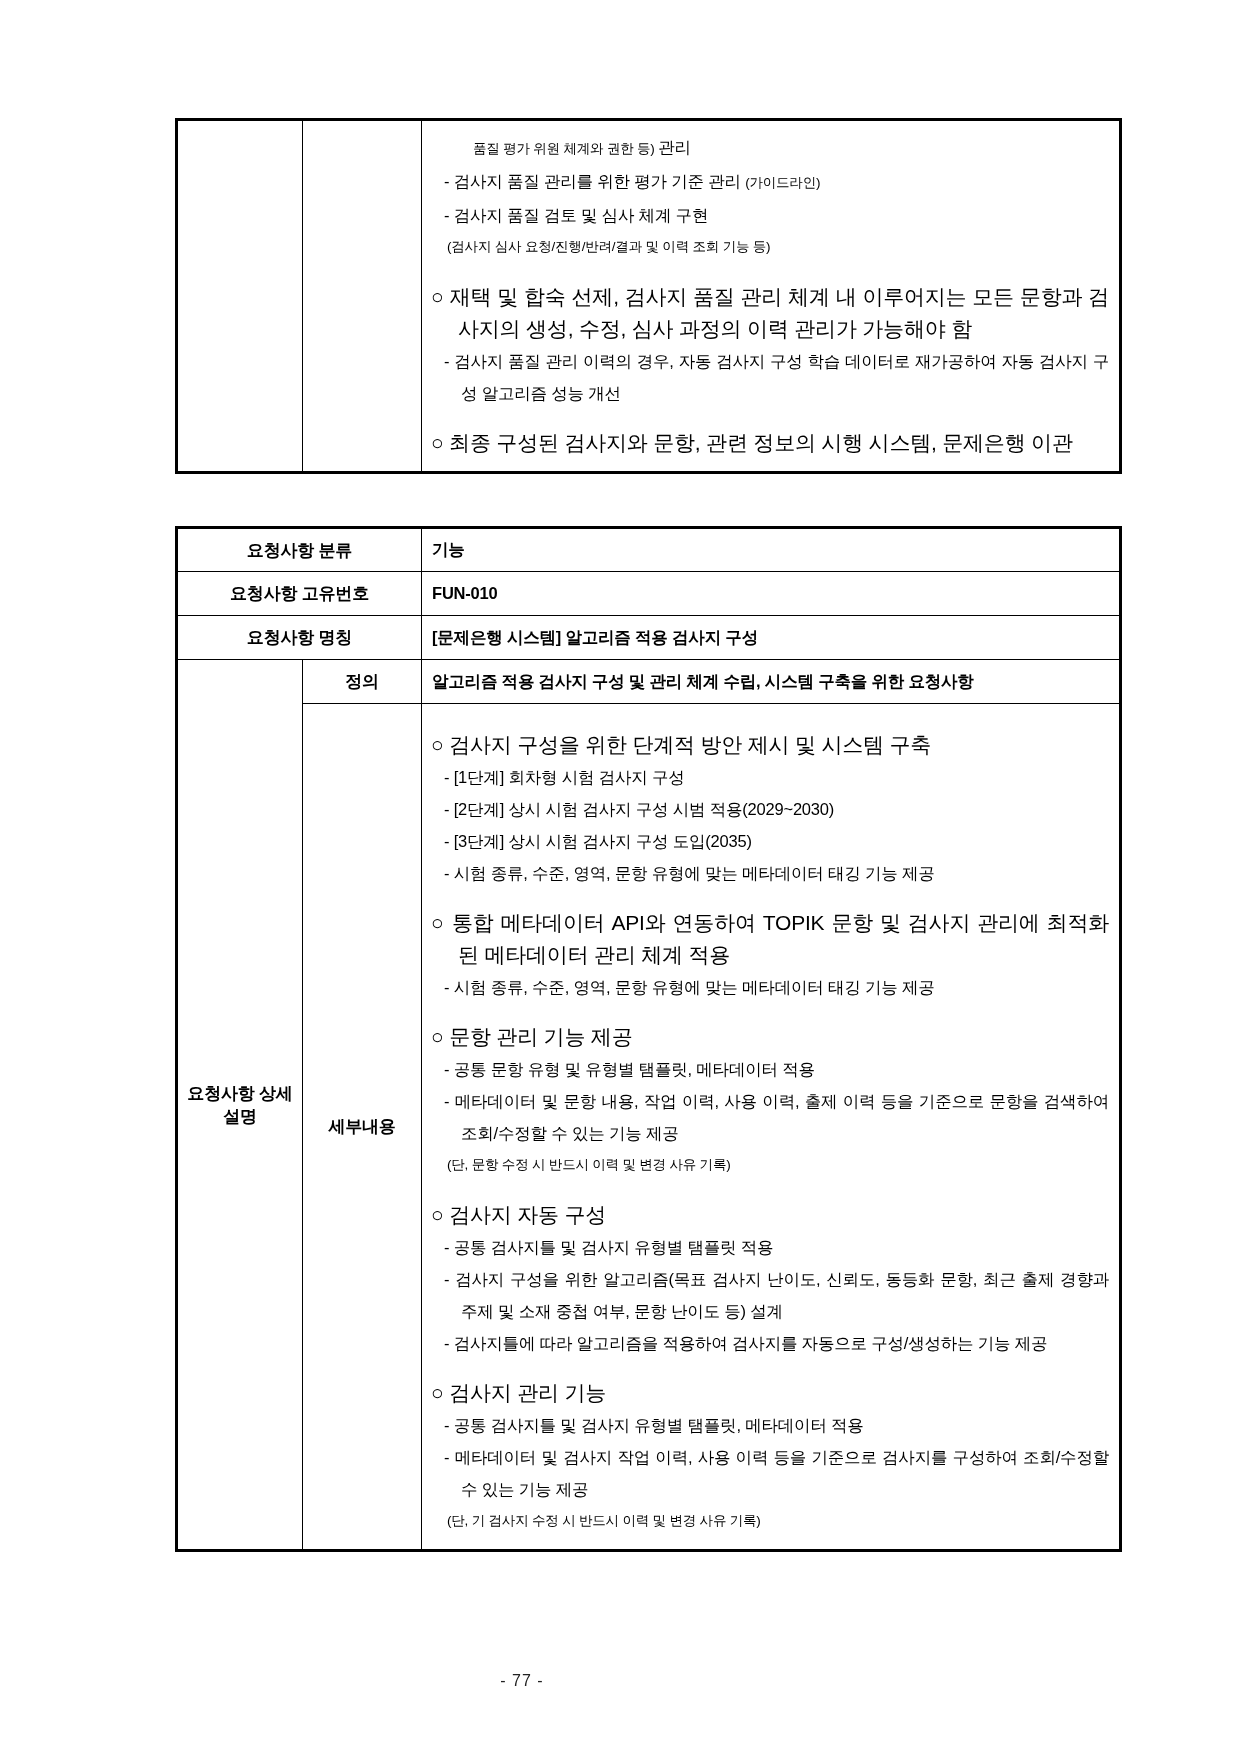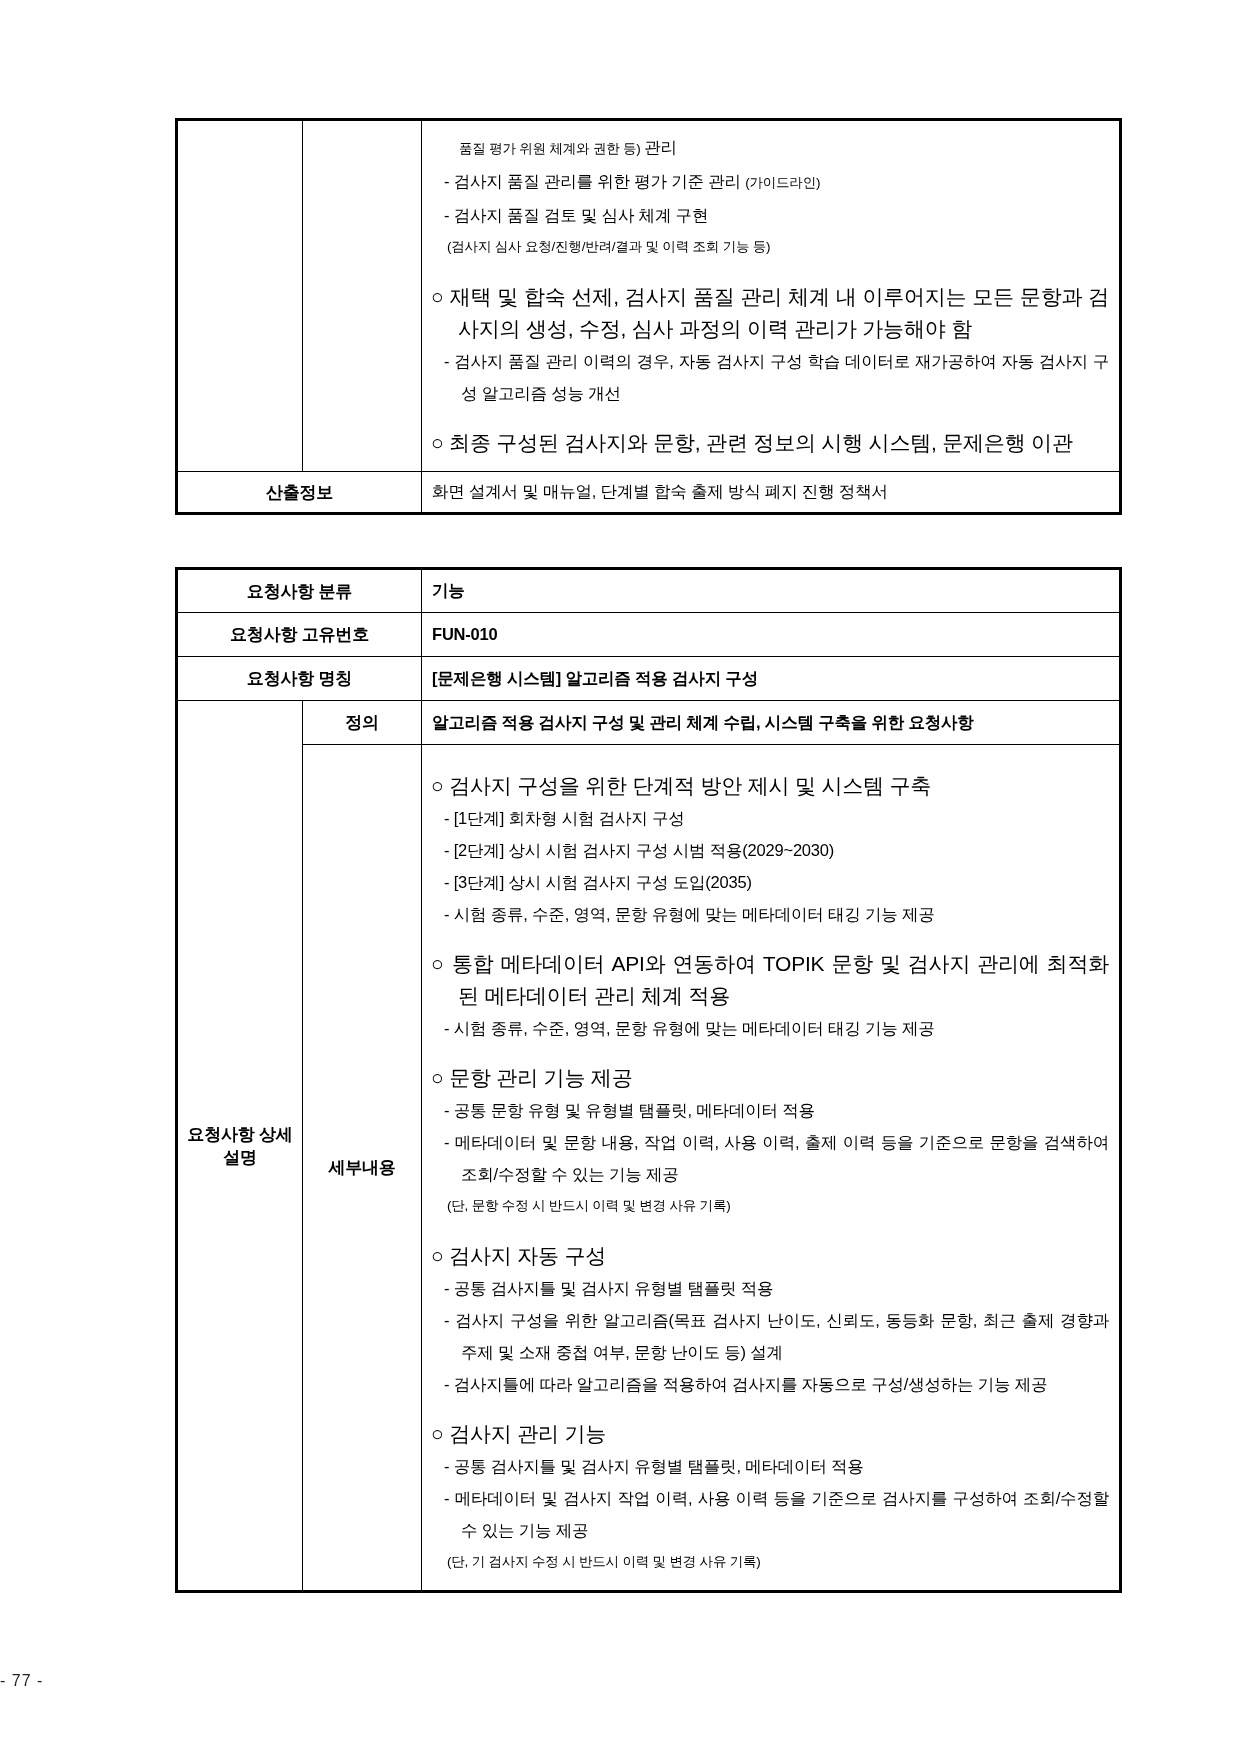--- a/index.html
+++ b/index.html
@@ -66,30 +66,31 @@
     margin-left:13px;
     padding-left:17px;
     text-indent:-17px;
   }
   .ln-small{
     margin-left:16px;
     font-size:13.5px;
     text-align:left;
   }
   .ln-cont{
-    margin-left:28px;
+    margin-left:42px;
     text-align:left;
   }
   .sm{font-size:13.5px;}
 
   .footer{
     position:absolute;
     top:1672px;
     left:0;
     width:1044px;
+    text-align:center;
     font-size:16px;
     letter-spacing:1px;
     color:#222;
   }
 </style>
 </head>
 <body>
 
 <div class="page">
 
@@ -105,24 +106,20 @@
       <td></td>
       <td class="content">
             <div class="ln ln-cont"><span class="sm">품질 평가 위원 체계와 권한 등) </span>관리</div>
             <div class="ln ln-dash">- 검사지 품질 관리를 위한 평가 기준 관리 <span class="sm">(가이드라인)</span></div>
             <div class="ln ln-dash">- 검사지 품질 검토 및 심사 체계 구현</div>
             <div class="ln ln-small">(검사지 심사 요청/진행/반려/결과 및 이력 조회 기능 등)</div>
             <div class="ln ln-circle">○ 재택 및 합숙 선제, 검사지 품질 관리 체계 내 이루어지는 모든 문항과 검사지의 생성, 수정, 심사 과정의 이력 관리가 가능해야 함</div>
             <div class="ln ln-dash">- 검사지 품질 관리 이력의 경우, 자동 검사지 구성 학습 데이터로 재가공하여 자동 검사지 구성 알고리즘 성능 개선</div>
             <div class="ln ln-circle">○ 최종 구성된 검사지와 문항, 관련 정보의 시행 시스템, 문제은행 이관</div>
           </td>
-    </tr>
-    <tr class="hout">
-      <td colspan="2" class="lbl">산출정보</td>
-      <td class="single">화면 설계서 및 매뉴얼, 단계별 합숙 출제 방식 폐지 진행 정책서</td>
     </tr>
   </tbody>
     </table>
 
   <table class="tbl tbl2">
     <colgroup>
       <col style="width:126px">
         <col style="width:119px">
         <col style="width:699px">
     </colgroup>

